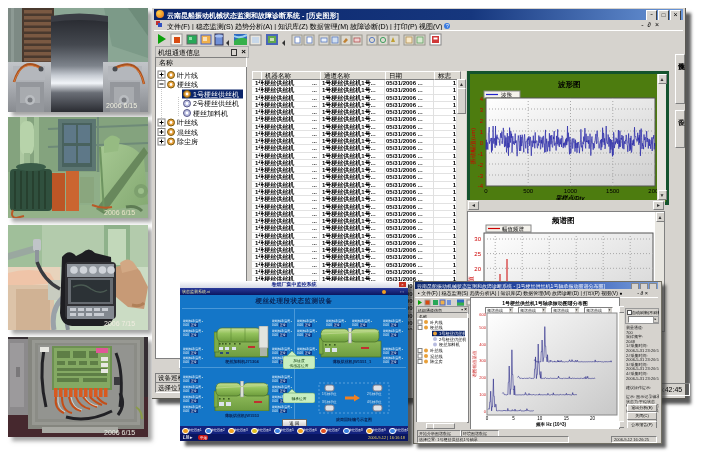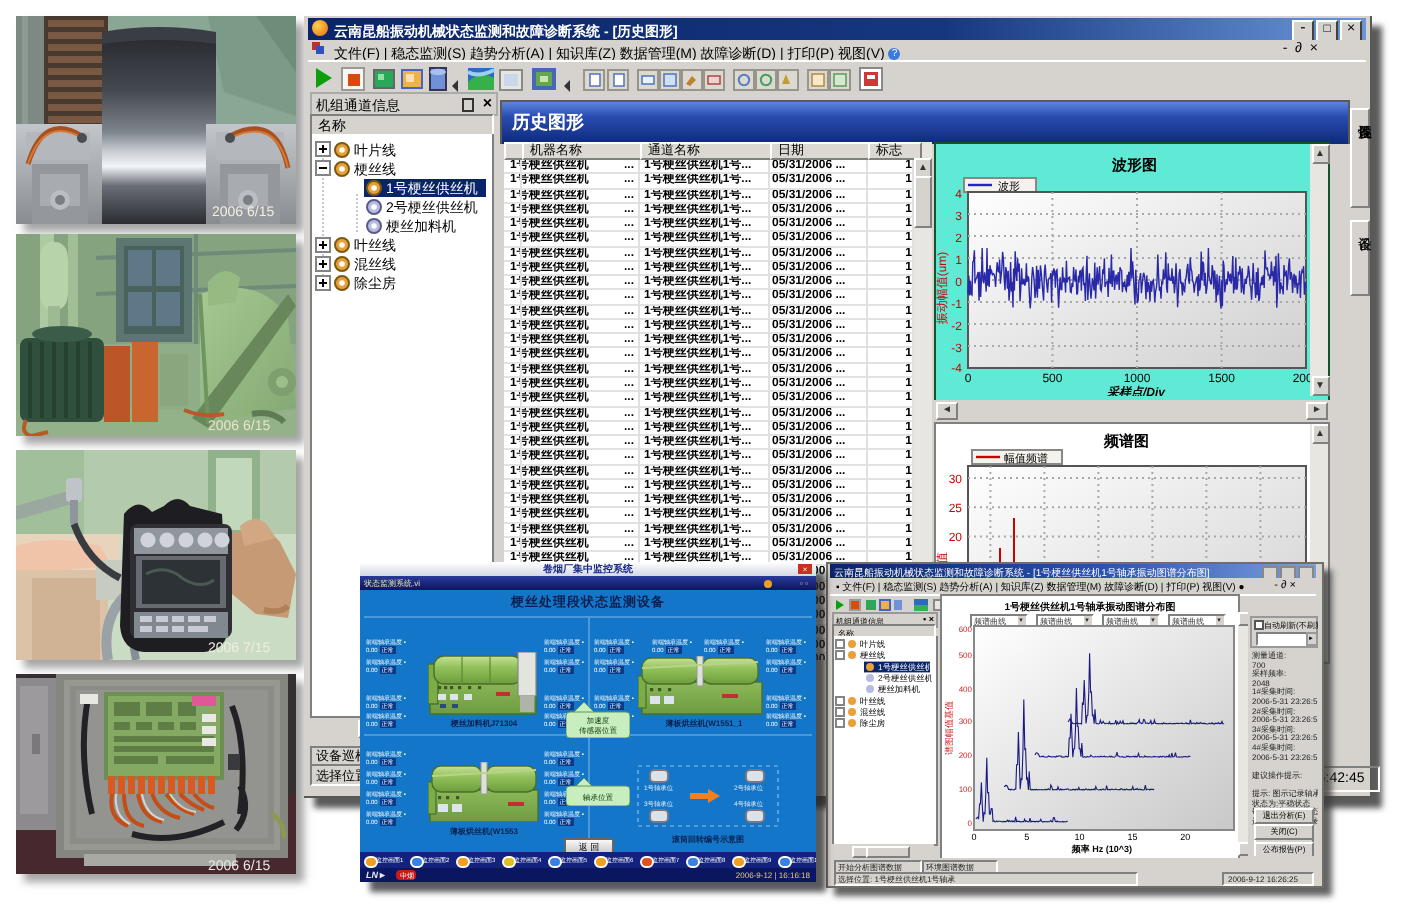--- a/index.html
+++ b/index.html
@@ -405,23 +405,20 @@
           <text x="21" y="77">除尘房</text>
         </g>
       </svg>
     </div>
     <div class="abs" style="left:1px;top:313px;width:90px;height:9px;background:#d6d3ce;">
       <span class="abs raised" style="left:24px;top:1px;width:9px;height:7px;background:#d6d3ce;font-size:5px;line-height:7px;text-align:center;color:#333;">◄</span>
       <span class="abs raised" style="left:34px;top:1px;width:44px;height:7px;background:#d6d3ce;"></span>
     </div>
   </div>
 
-  <div class="abs" style="left:98px;top:42px;width:423px;height:21px;background:linear-gradient(180deg,#5a86dc 0%,#2a4cb0 35%,#0c2a7a 100%);border:1px solid #5a5a5a;border-bottom:none;">
-    <span class="abs" style="left:5px;top:4px;font-size:9px;font-weight:bold;color:#fff;">历史图形</span>
-  </div>
 
   <div class="abs" style="left:100px;top:63px;width:214px;height:259px;background:#fff;overflow:hidden;">
     <div style="position:relative;height:8px;background:#e8e5de;border-bottom:1px solid #999;white-space:nowrap;">
       <div class="abs raised" style="left:0;top:0;width:8px;height:7px;background:#dcd9d2;"></div>
       <div class="abs raised" style="left:9px;top:0;width:58px;height:7px;background:#dcd9d2;font-size:6.5px;line-height:7px;padding-left:3px;">机器名称</div>
       <div class="abs raised" style="left:68px;top:0;width:64px;height:7px;background:#dcd9d2;font-size:6.5px;line-height:7px;padding-left:3px;">通道名称</div>
       <div class="abs raised" style="left:133px;top:0;width:48px;height:7px;background:#dcd9d2;font-size:6.5px;line-height:7px;padding-left:3px;">日期</div>
       <div class="abs raised" style="left:182px;top:0;width:22px;height:7px;background:#dcd9d2;font-size:6.5px;line-height:7px;padding-left:3px;">标志</div>
     </div>
     <div style="position:relative;">
@@ -676,21 +673,21 @@
       <div class="colline" style="left:181px;"></div>
       <div class="colline" style="left:204px;"></div>
     </div>
 
     <div class="abs" style="right:0;top:8px;width:9px;bottom:0;background:#e8e6e0;">
       <div class="raised" style="position:absolute;top:0;left:0;width:7px;height:8px;background:#d6d3ce;font-size:5px;line-height:8px;text-align:center;color:#333;">▲</div>
       <div class="raised" style="position:absolute;top:9px;left:0;width:7px;height:24px;background:#d6d3ce;"></div>
     </div>
   </div>
 
-  <div class="abs" style="left:315px;top:63px;width:196px;height:128px;background:#5eead4;border:1px solid #14532d;">
+  <div class="abs" style="left:315px;top:63px;width:196px;height:128px;background:#4d7c0f;border:3px solid #14532d;">
     <svg width="194" height="126">
       <defs>
         <linearGradient id="plotbg" x1="0" y1="0" x2="1" y2="1">
           <stop offset="0" stop-color="#ffffff"></stop>
             <stop offset="1" stop-color="#cfcfcf"></stop>
         </linearGradient>
       </defs>
       <text x="88" y="13" font-size="7.5" font-weight="bold" fill="#000">波形图</text>
       <rect x="14" y="17" width="36" height="7" fill="#f4f2ec" stroke="#888"></rect>
       <line x1="16" y1="20.5" x2="28" y2="20.5" stroke="#2222cc" stroke-width="1.2"></line>

